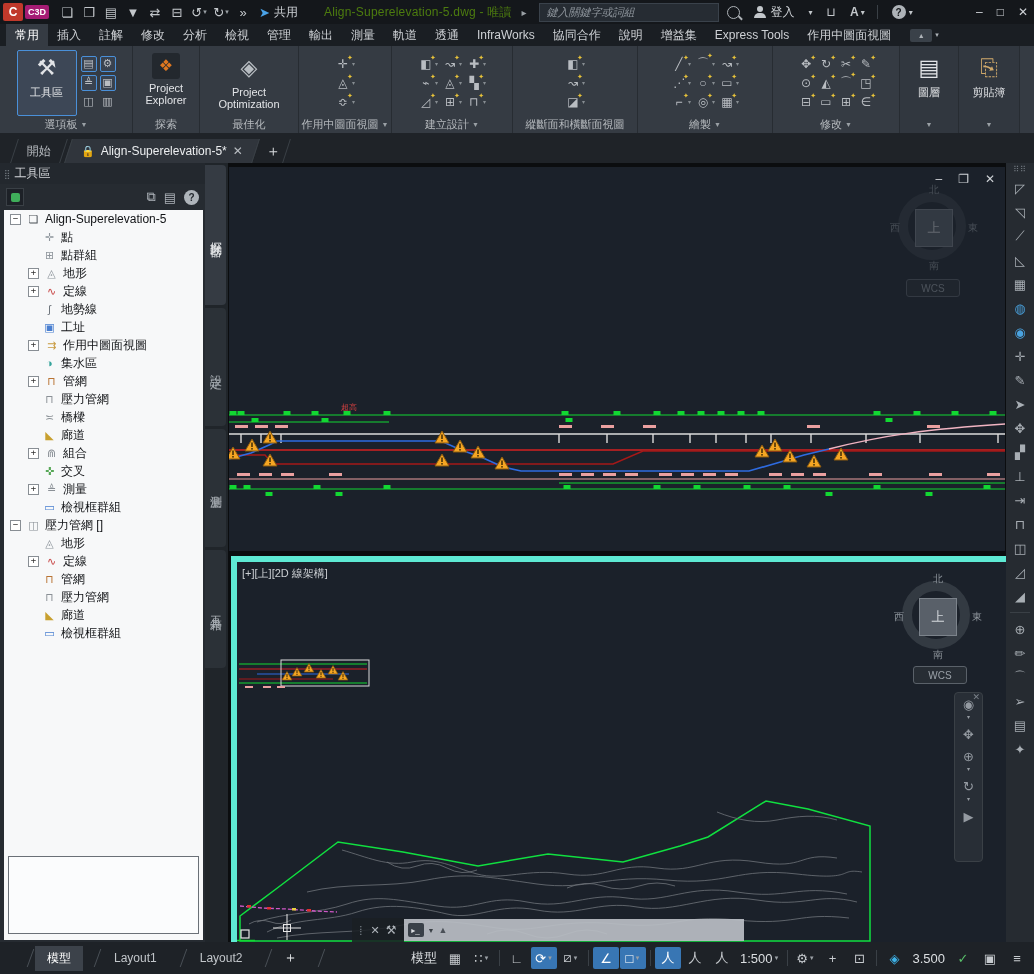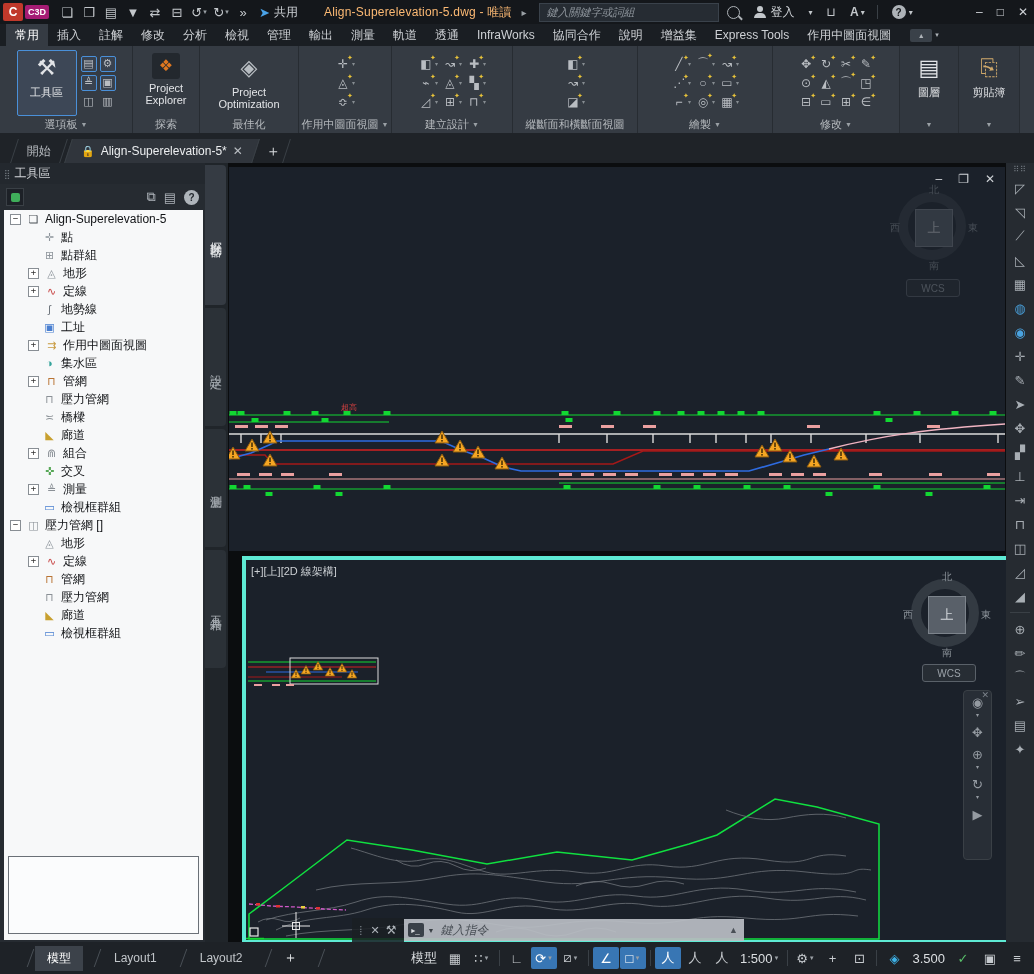--- a/index.html
+++ b/index.html
@@ -11,21 +11,21 @@
             display:flex;align-items:center;font-size:12px;}
   .appbadge{width:20px;height:18px;background:#c0392b;color:#fff;font-weight:bold;
             display:flex;align-items:center;justify-content:center;margin-left:3px;border-radius:2px;font-size:12px;}
   .appbadge2{height:14px;background:#a51c74;color:#fff;font-size:9px;padding:0 3px;margin-left:2px;
              display:flex;align-items:center;border-radius:2px;font-weight:bold;}
   .qat{display:flex;align-items:center;margin-left:8px;gap:2px;}
   .qbtn{width:20px;height:20px;display:flex;align-items:center;justify-content:center;color:#c3c7cb;font-size:13px;}
   .qbtn .car{font-size:7px;color:#9aa0a5;margin-left:1px;}
   .share{color:#cfd3d7;display:flex;align-items:center;gap:4px;margin-left:6px;}
   .share .plane{color:#4aa3e8;font-size:13px;}
-  .doc-title{margin-left:26px;color:#fdba74;letter-spacing:.2px;}
+  .doc-title{margin-left:26px;color:#4d7c0f;letter-spacing:.2px;}
   .tb-arrow{color:#9aa0a5;margin-left:10px;font-size:10px;}
   .searchbox{margin-left:12px;width:168px;height:17px;background:#262c33;border:1px solid #3a424b;
              display:flex;align-items:center;padding:0 5px;}
   .searchbox input{flex:1;background:transparent;border:0;outline:0;color:#cfd3d7;font-size:11px;font-family:inherit;}
   .searchbox input::placeholder{color:#8d949b;font-style:italic;}
   .mag{width:11px;height:11px;border:1.5px solid #aeb3b8;border-radius:50%;position:relative;margin-left:8px;}
   .mag::after{content:"";position:absolute;width:5px;height:1.5px;background:#aeb3b8;transform:rotate(45deg);right:-4px;bottom:-1px;}
   .person{width:12px;height:12px;position:relative;margin-left:14px;}
   .person::before{content:"";position:absolute;left:3px;top:0;width:6px;height:6px;border-radius:50%;background:#c3c7cb;}
   .person::after{content:"";position:absolute;left:0;top:7px;width:12px;height:5px;border-radius:6px 6px 0 0;background:#c3c7cb;}
@@ -90,21 +90,21 @@
   .preview{position:absolute;left:4px;right:4px;bottom:6px;height:76px;border:1px solid #6a7077;background:#fbfcfd;}
   
   .sidetabs{position:absolute;left:205px;top:163px;width:23px;height:779px;background:#20252a;display:flex;flex-direction:column;gap:3px;padding-top:2px;}
   .vtab{writing-mode:vertical-rl;display:flex;align-items:center;justify-content:center;font-size:12px;
         color:#a9afb5;background:#2b3137;border-radius:0 4px 4px 0;width:21px;letter-spacing:2px;}
   .vtab.active{background:#353b43;color:#e6e8ea;}
   
   .canvas{position:absolute;left:228px;top:163px;width:778px;height:779px;background:#0b0d0f;}
   .vp{position:absolute;background:#1b212a;overflow:hidden;}
   .vp-top{left:1px;top:4px;width:776px;height:384px;}
-  .vp-bot{left:14px;top:393px;width:772px;height:380px;border:4px solid #5eead4;}
+  .vp-bot{left:3px;top:393px;width:772px;height:380px;border:6px solid #5eead4;}
   .vpctl{position:absolute;right:10px;top:5px;display:flex;gap:16px;color:#cfd3d7;font-size:12px;z-index:5;}
   .vplabel{position:absolute;left:5px;top:4px;font-size:11px;color:#ccd0d4;z-index:5;}
   .viewcube{position:absolute;width:86px;height:86px;}
   .vc-ring{position:absolute;left:7px;top:7px;width:68px;height:68px;border:10px solid #333a42;border-radius:50%;box-sizing:border-box;}
   .vc-face{position:absolute;left:24px;top:24px;width:36px;height:36px;background:#596069;border:1px solid #7c838b;
            display:flex;align-items:center;justify-content:center;color:#d4d8dc;font-size:13px;}
   .vc-n{position:absolute;left:0;right:0;top:-2px;text-align:center;font-size:10px;color:#8b9299;}
   .vc-s{position:absolute;left:0;right:0;bottom:-2px;text-align:center;font-size:10px;color:#8b9299;}
   .vc-w{position:absolute;left:-1px;top:36px;font-size:10px;color:#8b9299;}
   .vc-e{position:absolute;right:-1px;top:36px;font-size:10px;color:#8b9299;}
@@ -930,21 +930,20 @@
 
 <div class="cmddock">
   <div class="cmd-left">
     <span class="grip">⡇</span>
     <span style="font-size:11px;">✕</span>
     <span style="font-size:12px;">⚒</span>
   </div>
   <div class="cmd-main">
     <span class="cmd-chip">▸_</span>
     <span class="car">▼</span>
-    <input placeholder="鍵入指令" style="">
     <span class="cmd-up">▲</span>
   </div>
 </div>
 
 <div class="statusbar">
   <div class="ltabs" id="ltabs">
       <div class="lslash"></div>
       <div class="ltab active">模型</div>
       <div class="lslash"></div>
       <div class="ltab">Layout1</div>

